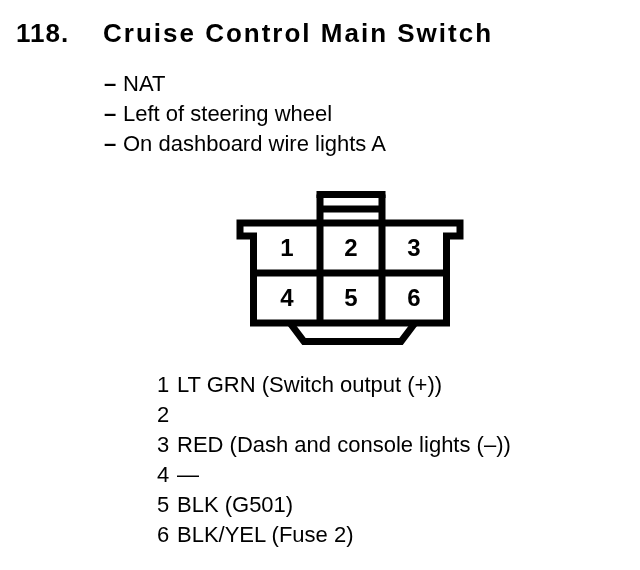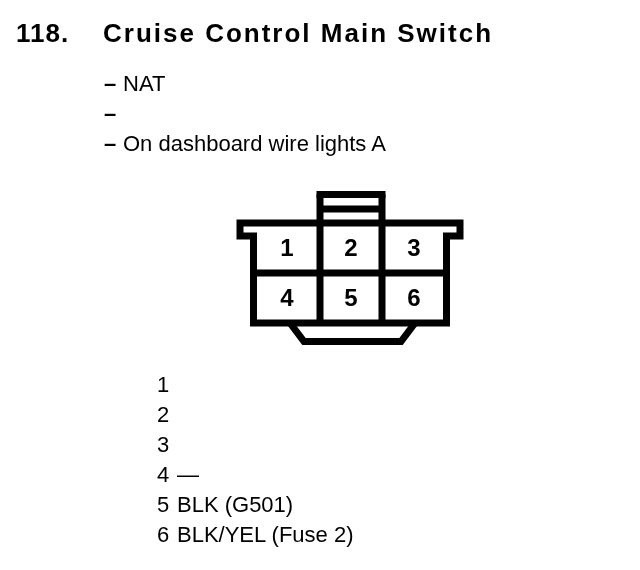--- a/index.html
+++ b/index.html
@@ -59,20 +59,21 @@
     <span class="title-num">118.</span><span class="title-text">Cruise Control Main Switch</span>
   </div>
 
   <div class="notes">
     <div class="note-row">
       <span class="note-dash">–</span>
       <span>NAT</span>
     </div>
     <div class="note-row">
       <span class="note-dash">–</span>
+      <span>Left of steering wheel</span>
     </div>
     <div class="note-row">
       <span class="note-dash">–</span>
       <span>On dashboard wire lights A</span>
     </div>
   </div>
 
   <div class="connector">
     <svg width="250" height="165" viewBox="0 0 250 165">
 
@@ -92,26 +93,28 @@
     <div class="pin-num pn2">2</div>
     <div class="pin-num pn3">3</div>
     <div class="pin-num pn4">4</div>
     <div class="pin-num pn5">5</div>
     <div class="pin-num pn6">6</div>
   </div>
 
   <div class="pin-list">
     <div class="pin-row">
       <span class="pin-no">1</span>
+      <span class="pin-desc">LT GRN (Switch output (+))</span>
     </div>
     <div class="pin-row">
       <span class="pin-no">2</span>
     </div>
     <div class="pin-row">
       <span class="pin-no">3</span>
+      <span class="pin-desc">RED (Dash and console lights (–))</span>
     </div>
     <div class="pin-row">
       <span class="pin-no">4</span>
       <span class="pin-desc">—</span>
     </div>
     <div class="pin-row">
       <span class="pin-no">5</span>
       <span class="pin-desc">BLK (G501)</span>
     </div>
     <div class="pin-row">

